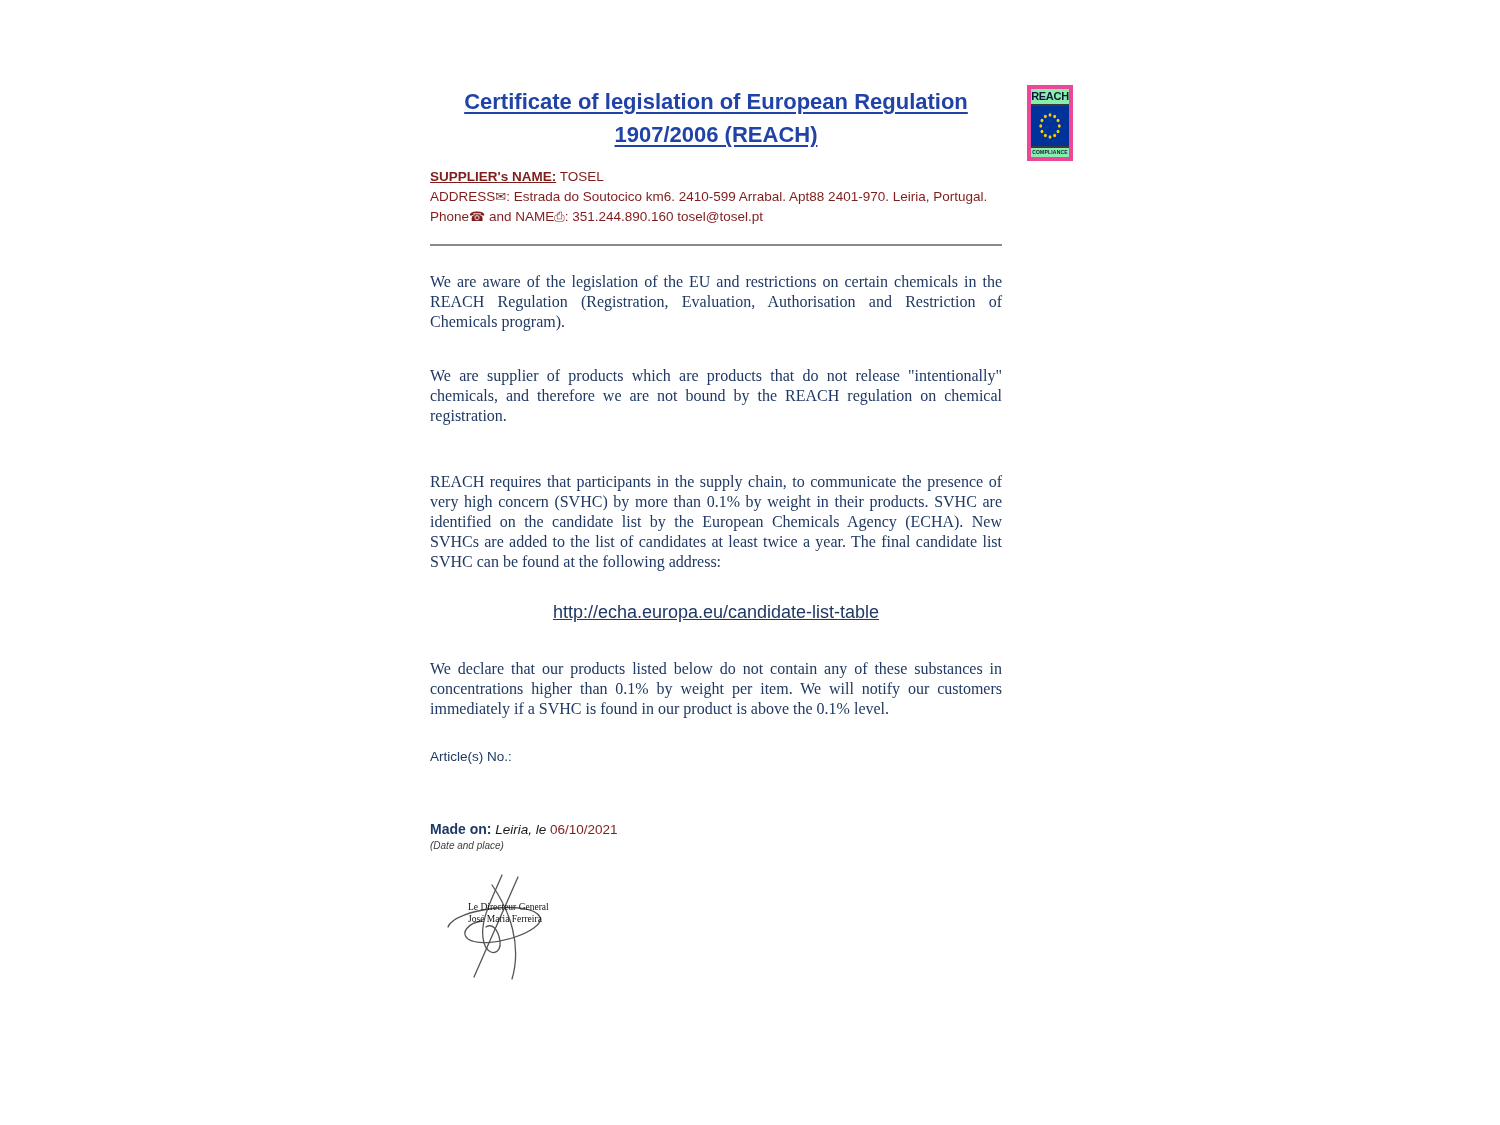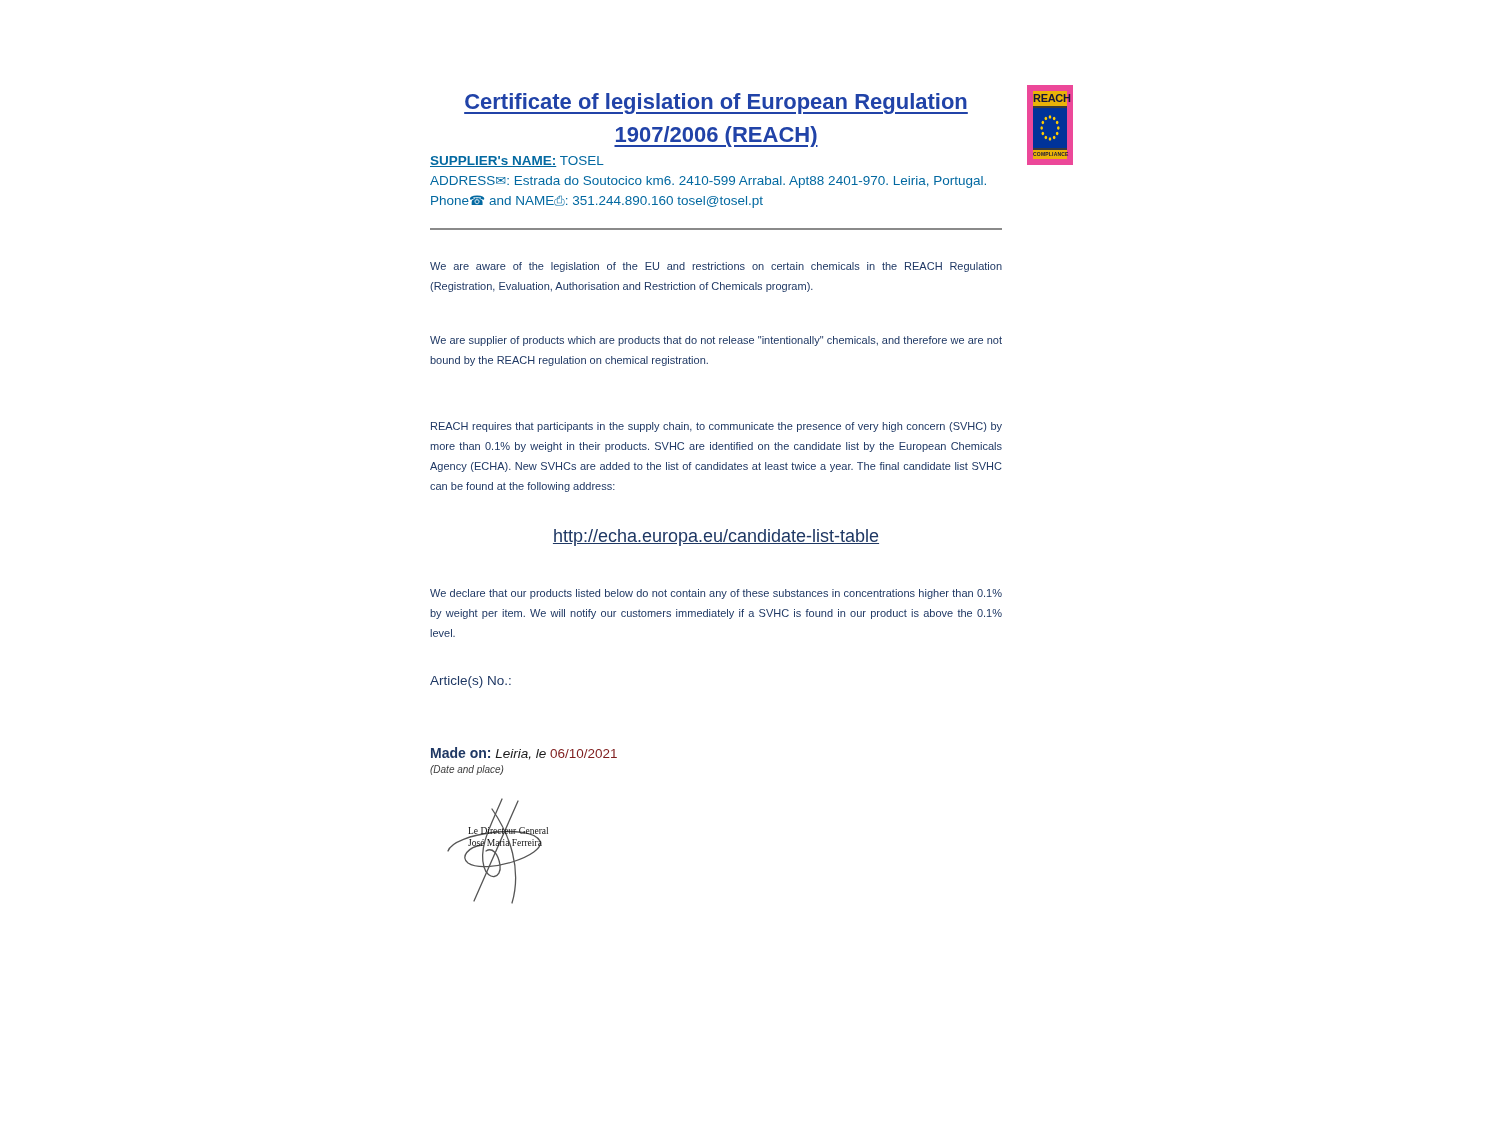--- a/index.html
+++ b/index.html
@@ -2,41 +2,41 @@
 <html><head>
 <meta charset="utf-8">
 <style>
   * { margin:0; padding:0; box-sizing:border-box; }
   html,body { width:1500px; height:1125px; background:#ffffff; overflow:hidden;
               font-family:"Liberation Sans", sans-serif; }
   .page { position:relative; width:1500px; height:1125px; background:#ffffff; }
 
   
   .reach-logo { position:absolute; left:1027px; top:85px; width:46px;
-                border:6px solid #ec4899; background:#eab308; text-align:center; }
+                border:4px solid #ec4899; background:#86efac; text-align:center; }
   .logo-title { font-size:11px; font-weight:bold; color:#15153a; line-height:15px;
                 letter-spacing:-0.3px; border-bottom:2px solid #3a3a3a; }
   .logo-flag { display:block; width:100%; height:40px; }
   .logo-sub { font-size:5px; font-weight:bold; color:#15153a; line-height:9px;
               letter-spacing:0.2px; border-top:2px solid #3a3a3a; }
 
   
   .doc { position:absolute; left:430px; top:85px; width:572px; }
 
   .title { text-align:center; font-size:22px; font-weight:bold; color:#2143a8; line-height:33px; }
   .tline { display:block; text-decoration:underline; text-underline-offset:3px; white-space:nowrap; }
 
-  .supplier { color:#0369a1; font-size:13.5px; line-height:20px; }
+  .supplier { margin-top:16px; color:#7f1d1d; font-size:13.5px; line-height:20px; }
   .sup-line.just { text-align:justify; }
   .sup-label { font-weight:bold; text-decoration:underline; }
   .glyph { font-size:13px; }
 
   .rule { border:none; border-top:2.5px solid #8a8a8a; margin:17px 0 0 0; }
 
-  .para { color:#1f3864; font-size:11px; line-height:20px; text-align:justify; }
+  .para { color:#1f3864; font-size:16px; line-height:20px; text-align:justify;font-family:Liberation Serif, serif; }
   .p1 { margin-top:26px; }
   .p2 { margin-top:34px; }
   .p3 { margin-top:46px; }
   .p4 { margin-top:36px; }
 
   .linkwrap { margin-top:30px; text-align:center; }
   .link { color:#1f3864; font-size:18px; text-decoration:underline; cursor:pointer; }
 
   .article { margin-top:30px; color:#1f3864; font-size:13.5px; }
 

